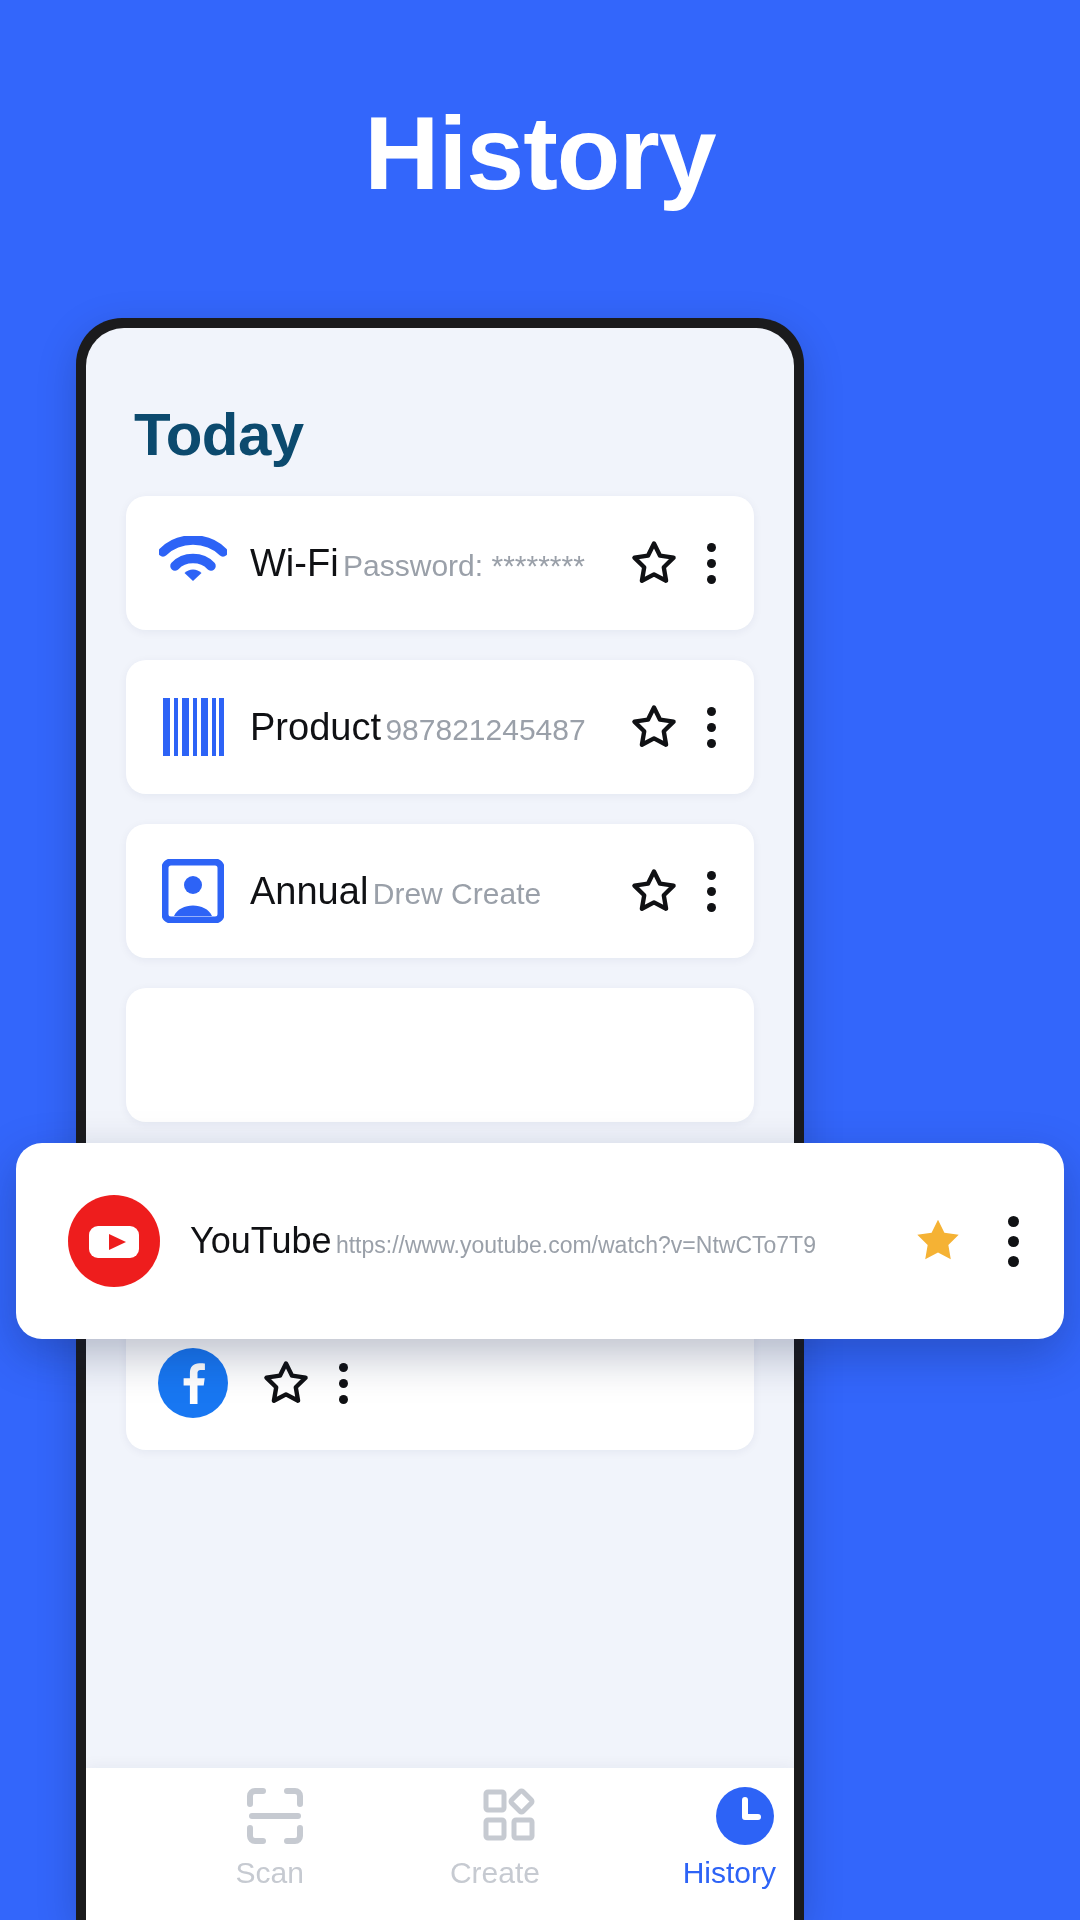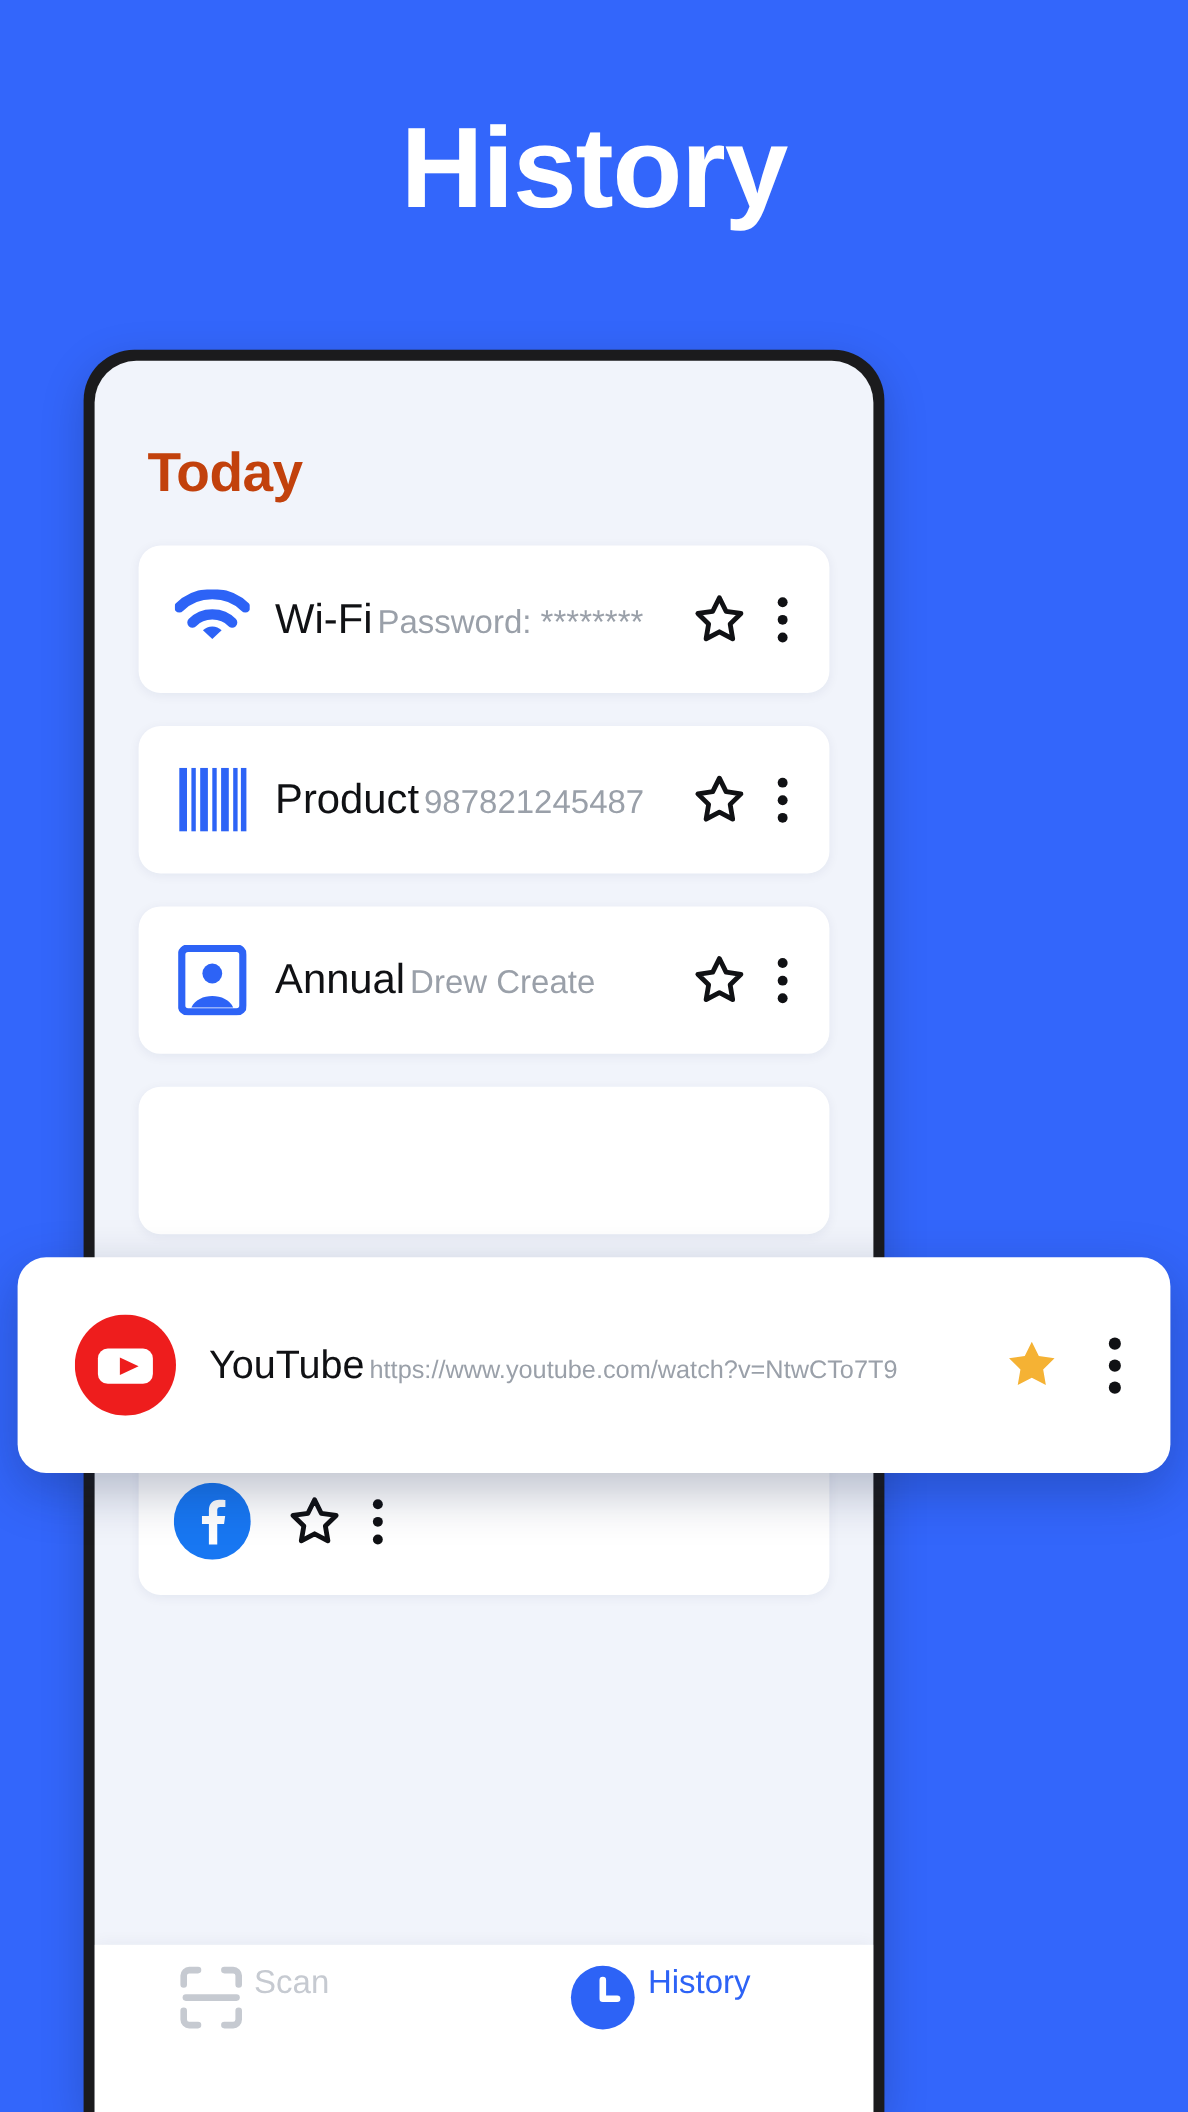--- a/index.html
+++ b/index.html
@@ -49,23 +49,23 @@
     background: #F1F4FB;
     border-radius: 38px 38px 0 0;
     overflow: hidden;
   }
 
   
   .section-header {
     position: absolute;
     top: 72px;
     left: 48px;
-    font-size: 50px;
+    font-size: 60px;
     font-weight: 700;
-    color: #c2410c;
+    color: #0c4a6e;
     letter-spacing: -0.5px;
   }
 
   
   .card-list {
     position: absolute;
     top: 168px;
     left: 0;
     width: 100%;
     padding: 0 40px;
@@ -156,22 +156,22 @@
     align-items: flex-start;
     justify-content: space-around;
     padding-top: 18px;
     box-sizing: border-box;
     z-index: 30;
     box-shadow: 0 -2px 14px rgba(20,35,80,0.05);
   }
   .nav-item {
     width: 200px;
     display: flex;
-    flex-direction: row;
-    align-items: flex-start;
+    flex-direction: column;
+    align-items: flex-end;
     gap: 10px;
   }
   .nav-icon { height: 60px; display: flex; align-items: center; justify-content: center; }
   .nav-label { font-size: 30px; color: #C6CAD1; }
   .nav-item.active .nav-label { color: #2D63F6; }
 
   
   svg { display: block; }
 </style>
 </head>
@@ -345,20 +345,33 @@
               <path d="M41 4h8a5 5 0 0 1 5 5v8"></path>
               <path d="M54 41v8a5 5 0 0 1-5 5h-8"></path>
               <path d="M17 54H9a5 5 0 0 1-5-5v-8"></path>
               <path d="M6 29h46"></path>
             </g>
           </svg>
         </span>
         <span class="nav-label">Scan</span>
       </div>
 
+      <div class="nav-item">
+        <span class="nav-icon">
+          <svg width="58" height="58" viewBox="0 0 58 58">
+            <g fill="none" stroke="#C6CAD1" stroke-width="5">
+              <rect x="4" y="5" width="18" height="18" rx="2"></rect>
+              <rect x="4" y="33" width="18" height="18" rx="2"></rect>
+              <rect x="32" y="33" width="18" height="18" rx="2"></rect>
+              <rect x="31.5" y="6.5" width="16" height="16" rx="2" transform="rotate(45 39.5 14.5)"></rect>
+            </g>
+          </svg>
+        </span>
+        <span class="nav-label">Create</span>
+      </div>
 
       <div class="nav-item active">
         <span class="nav-icon">
           <svg width="62" height="62" viewBox="0 0 62 62">
             <circle cx="31" cy="31" r="29" fill="#2D63F6"></circle>
             <path d="M31 15v17h13" fill="none" stroke="#FFFFFF" stroke-width="6" stroke-linecap="round" stroke-linejoin="round"></path>
           </svg>
         </span>
         <span class="nav-label">History</span>
       </div>

